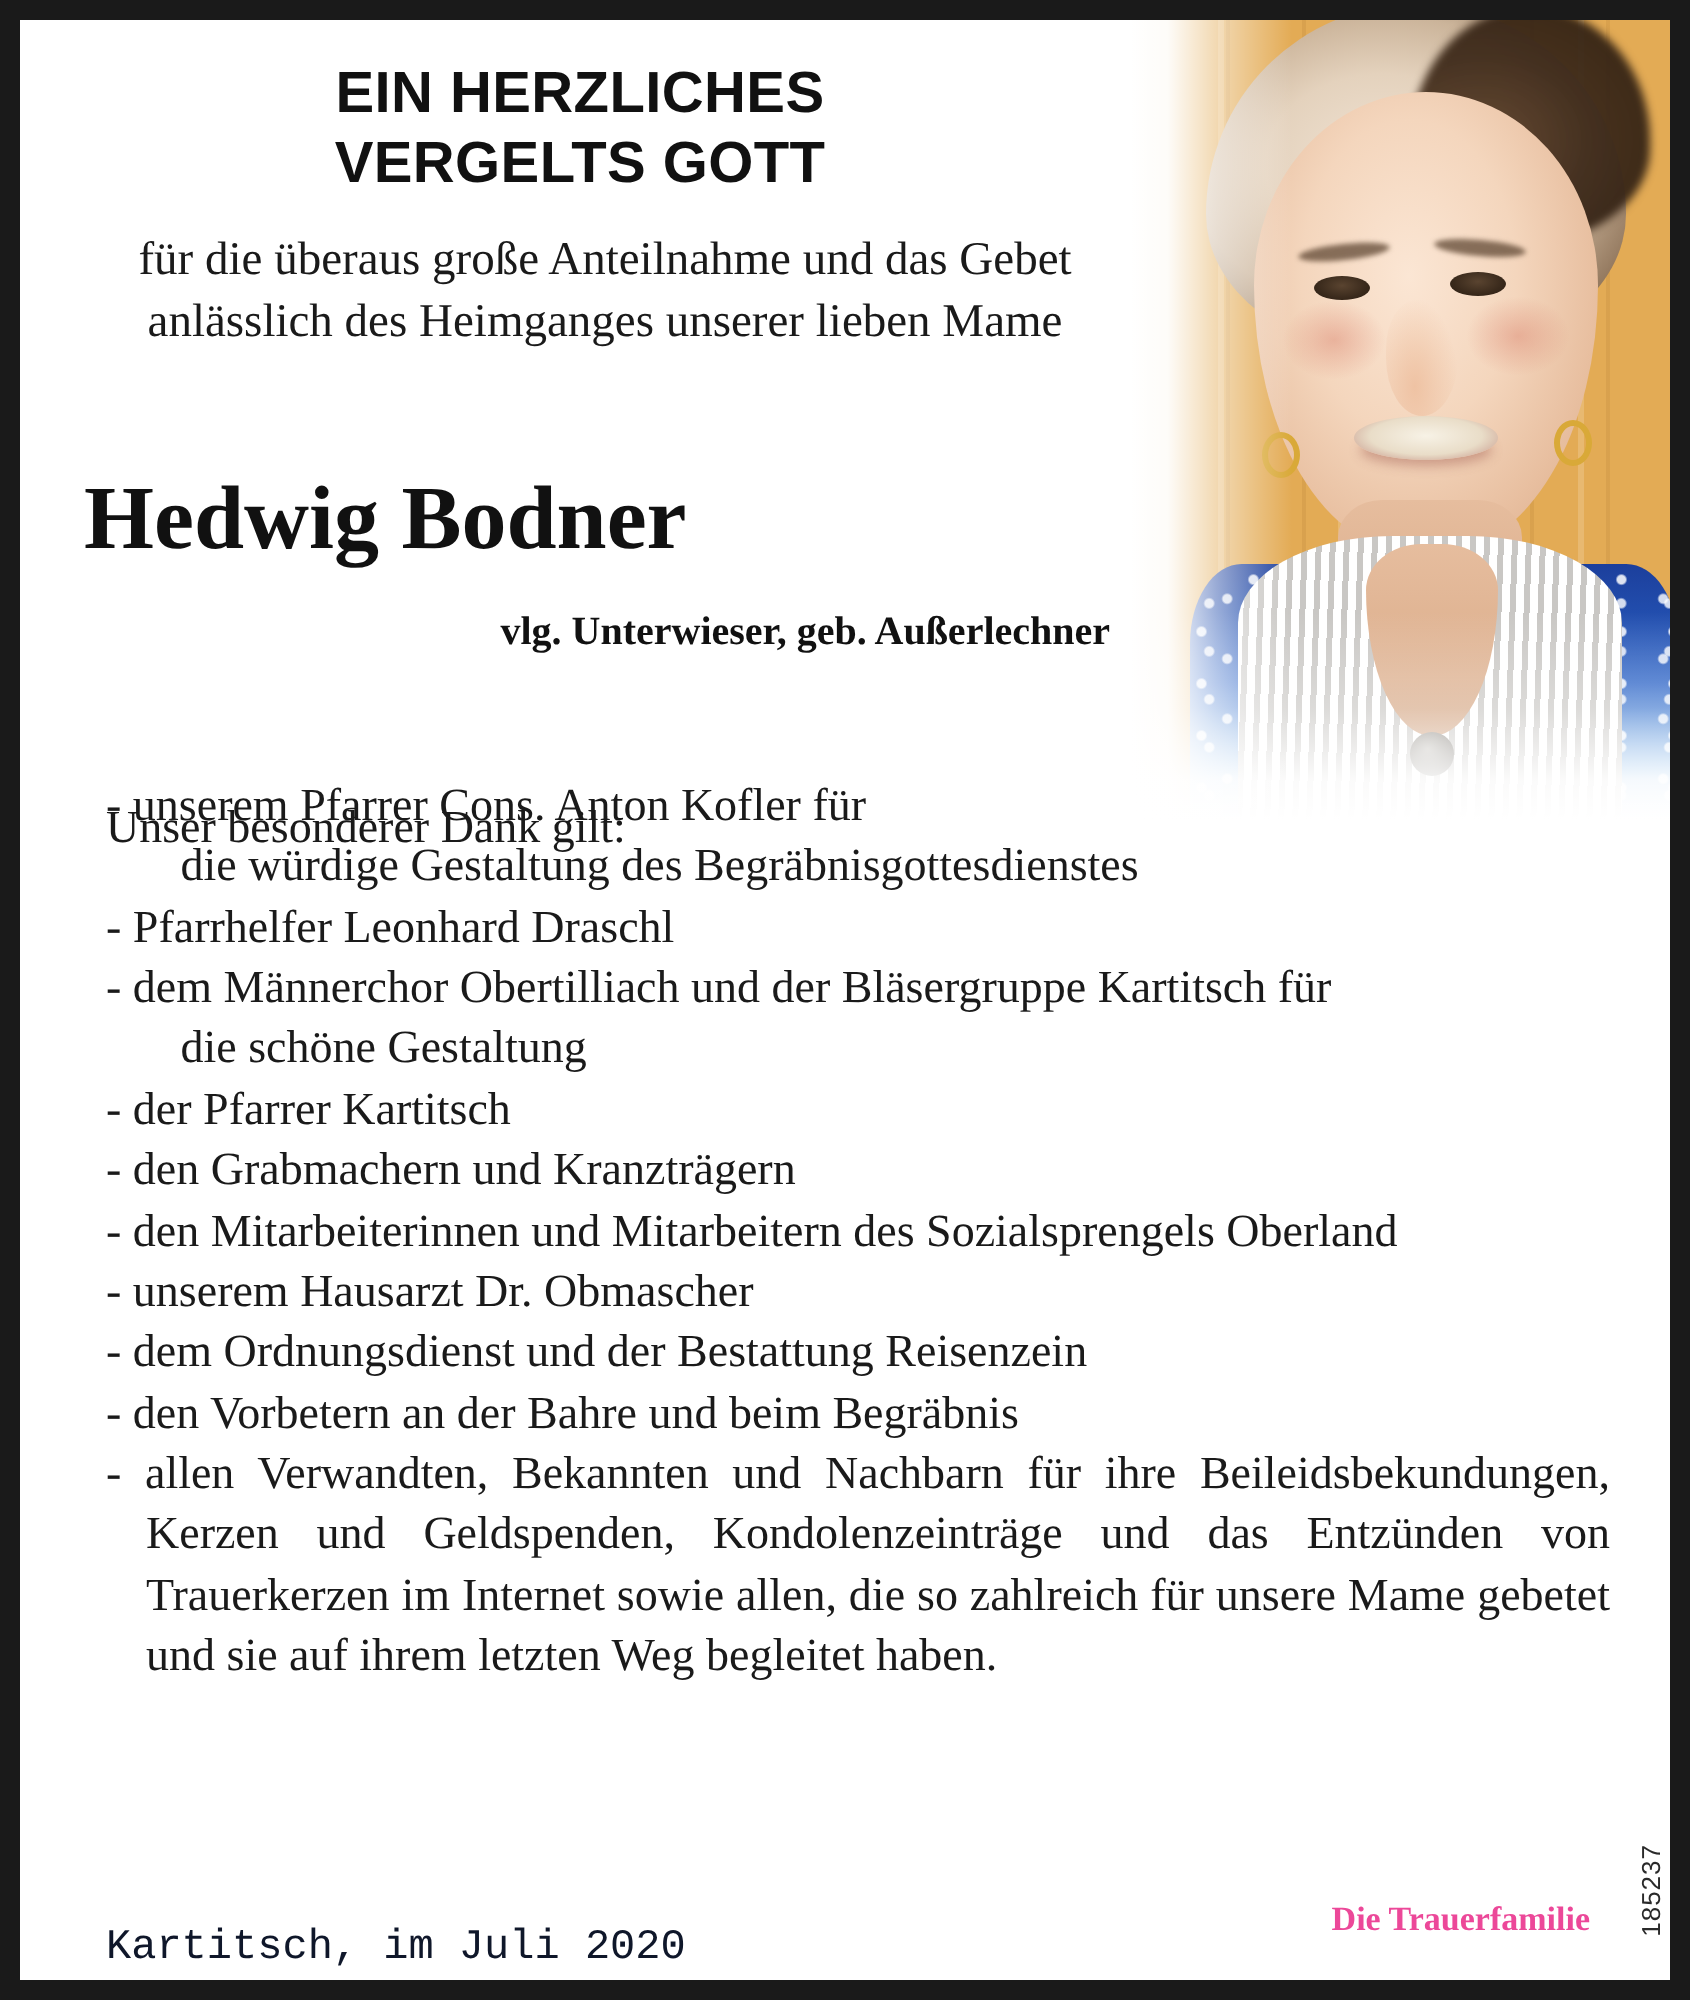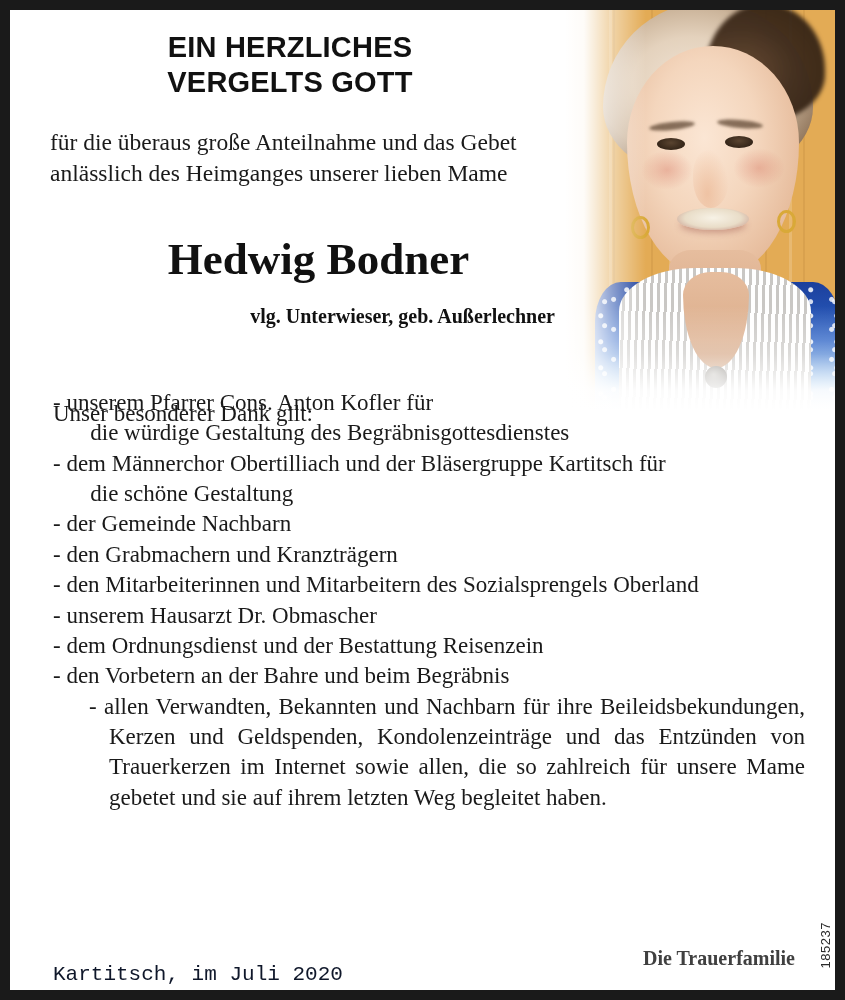--- a/index.html
+++ b/index.html
@@ -212,32 +212,32 @@
     line-height: 1.22;
     letter-spacing: .2px;
     color: #111;
   }
 
   .intro {
     position: absolute;
     left: 40px;
     top: 105px;
     width: 505px;
+    text-align: center;
     font-size: 23.5px;
     line-height: 1.32;
     color: #1a1a1a;
-    margin-top: 12px;
   }
 
   .name {
     position: absolute;
-    left: 56px;
+    left: 32px;
     top: 227px;
     width: 505px;
-    text-align: center;
+    text-align: left;
     font-weight: bold;
     font-size: 45px;
     line-height: 1;
     color: #111;
   }
 
   .alias {
     position: absolute;
     left: 40px;
     top: 295px;
@@ -271,41 +271,40 @@
     padding-left: 20px;
     text-indent: -20px;
     white-space: pre-wrap;
   }
   .li.wrap2 {
     white-space: normal;
   }
   .li.justify {
     text-align: justify;
     text-indent: -20px;
-    margin-left: 36px;
   }
   .li.justify::after {
     content: "";
   }
 
   .footer-left {
     position: absolute;
     left: 43px;
     bottom: 4px;
     font-size: 21px;
     color: #0f172a;
     font-family: Liberation Mono, monospace;
   }
   .footer-right {
     position: absolute;
     right: 40px;
     bottom: 20px;
-    font-size: 20px;
+    font-size: 17px;
     font-weight: bold;
-    color: #404040;
+    color: #ec4899;
   }
   .ref-id {
     position: absolute;
     right: 2px;
     bottom: 22px;
     font-family: "Liberation Sans", "DejaVu Sans", sans-serif;
     font-size: 13px;
     letter-spacing: .5px;
     color: #2a2a2a;
     writing-mode: vertical-rl;
@@ -353,23 +352,24 @@
 
     <div class="name">Hedwig Bodner</div>
 
     <div class="alias">vlg. Unterwieser, geb. Außerlechner</div>
 
     <div class="thanks-lead">Unser besonderer Dank gilt:</div>
 
     <div class="list">
       <span class="li">- unserem Pfarrer Cons. Anton Kofler für
    die würdige Gestaltung des Begräbnisgottesdienstes</span>
+      <span class="li">- Pfarrhelfer Leonhard Draschl</span>
       <span class="li">- dem Männerchor Obertilliach und der Bläsergruppe Kartitsch für
    die schöne Gestaltung</span>
-      <span class="li">- der Gemeinde Nachbarn</span>
+      <span class="li">- der Pfarrer Kartitsch</span>
       <span class="li">- den Grabmachern und Kranzträgern</span>
       <span class="li">- den Mitarbeiterinnen und Mitarbeitern des Sozialsprengels Oberland</span>
       <span class="li">- unserem Hausarzt Dr. Obmascher</span>
       <span class="li">- dem Ordnungsdienst und der Bestattung Reisenzein</span>
       <span class="li">- den Vorbetern an der Bahre und beim Begräbnis</span>
       <span class="li wrap2 justify">- allen Verwandten, Bekannten und Nachbarn für ihre Beileidsbekundungen, Kerzen und Geldspenden, Kondolenzeinträge und das Entzünden von Trauerkerzen im Internet sowie allen, die so zahlreich für unsere Mame gebetet und sie auf ihrem letzten Weg begleitet haben.</span>
     </div>
 
     <div class="footer-left">Kartitsch, im Juli 2020</div>
     <div class="footer-right">Die Trauerfamilie</div>

